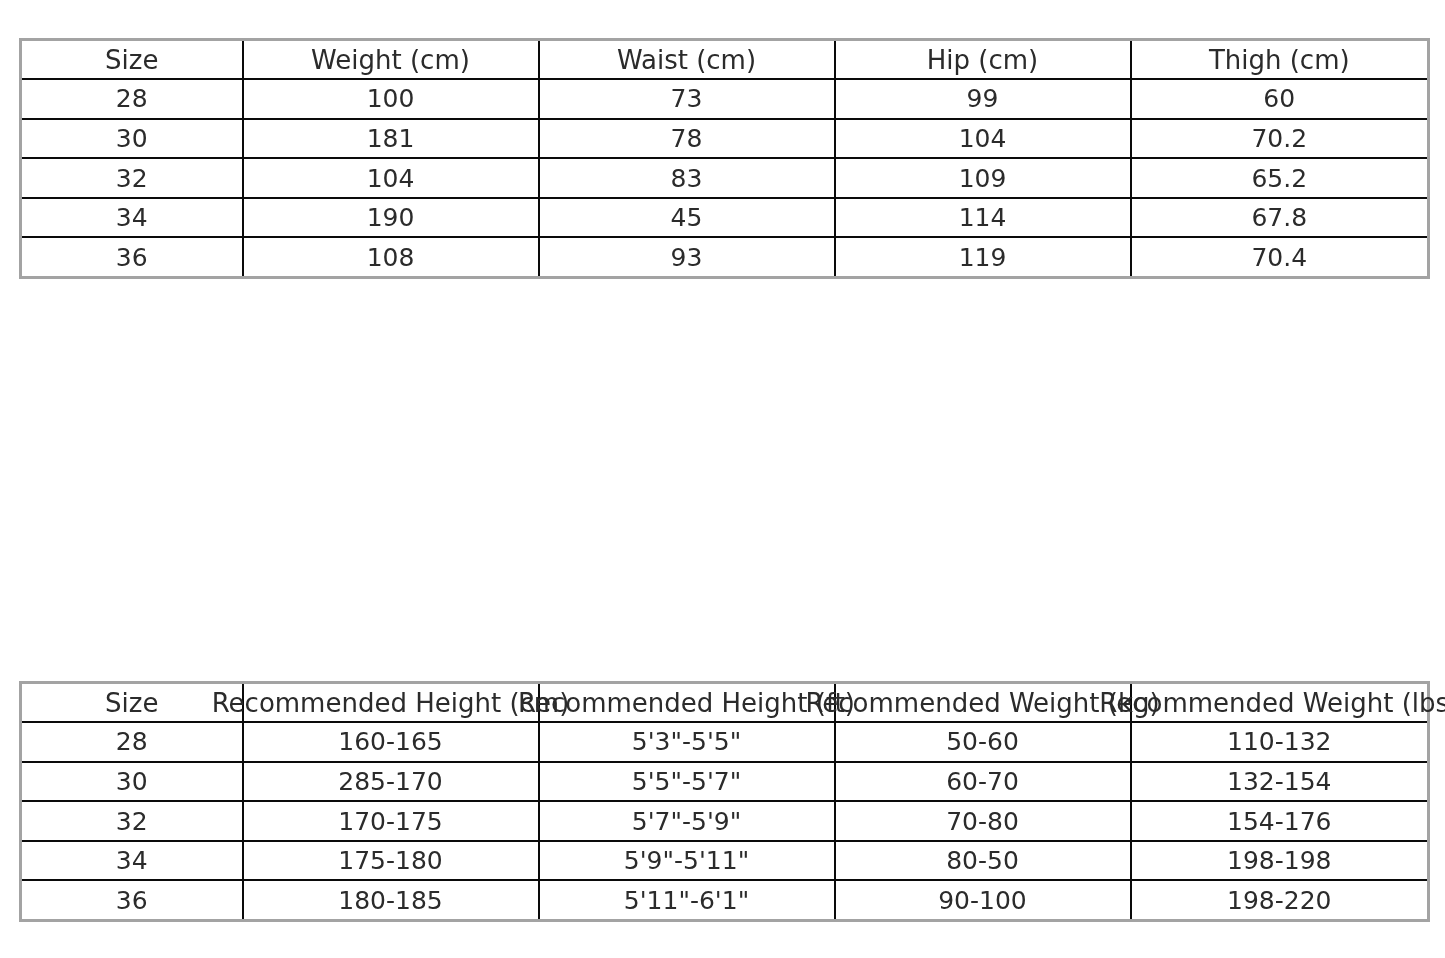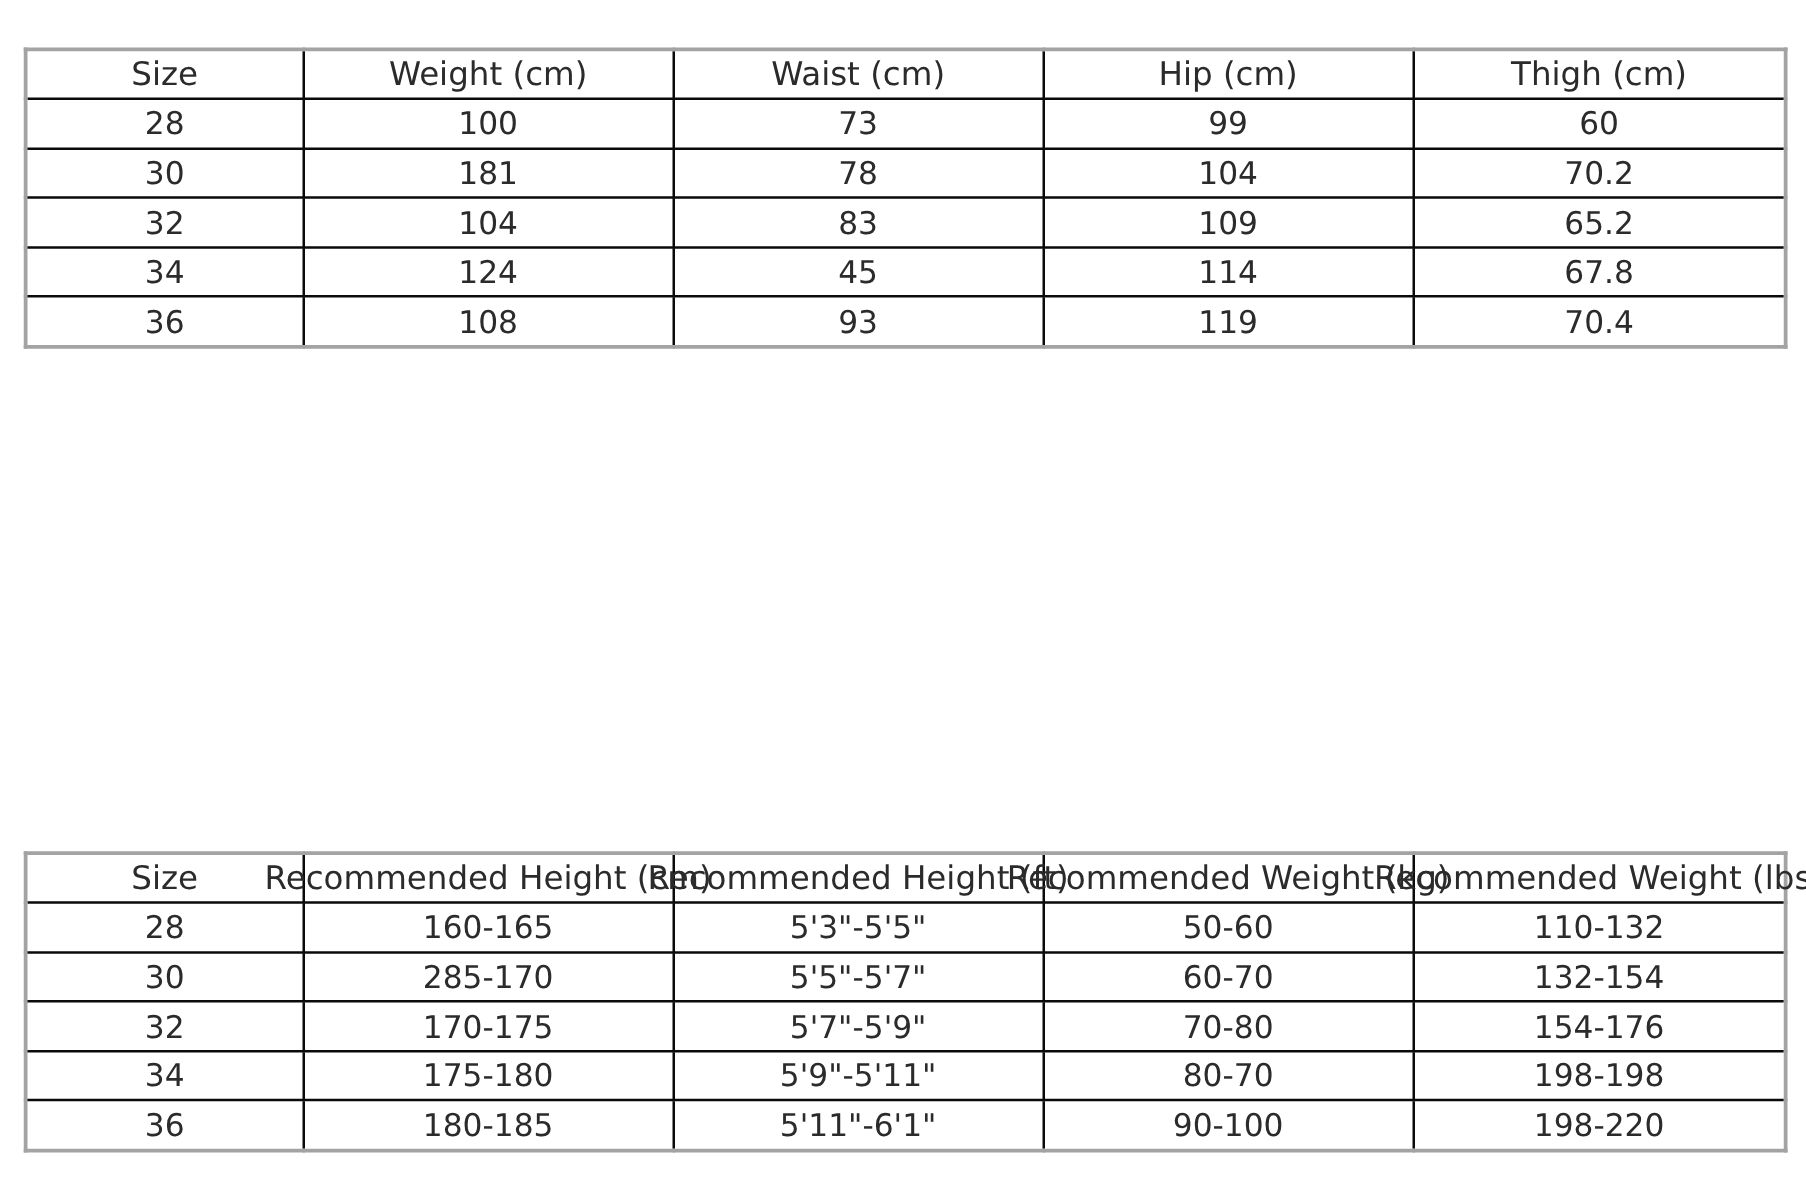--- a/index.html
+++ b/index.html
@@ -110,21 +110,21 @@
       </tr>
       <tr>
         <td>32</td>
         <td>104</td>
         <td>83</td>
         <td>109</td>
         <td>65.2</td>
       </tr>
       <tr>
         <td>34</td>
-        <td>124</td>
+        <td>190</td>
         <td>45</td>
         <td>114</td>
         <td>67.8</td>
       </tr>
       <tr>
         <td>36</td>
         <td>108</td>
         <td>93</td>
         <td>119</td>
         <td>70.4</td>
@@ -178,21 +178,21 @@
         <td>32</td>
         <td>170-175</td>
         <td>5'7"-5'9"</td>
         <td>70-80</td>
         <td>154-176</td>
       </tr>
       <tr>
         <td>34</td>
         <td>175-180</td>
         <td>5'9"-5'11"</td>
-        <td>80-70</td>
+        <td>80-50</td>
         <td>198-198</td>
       </tr>
       <tr>
         <td>36</td>
         <td>180-185</td>
         <td>5'11"-6'1"</td>
         <td>90-100</td>
         <td>198-220</td>
       </tr>
     </tbody>

